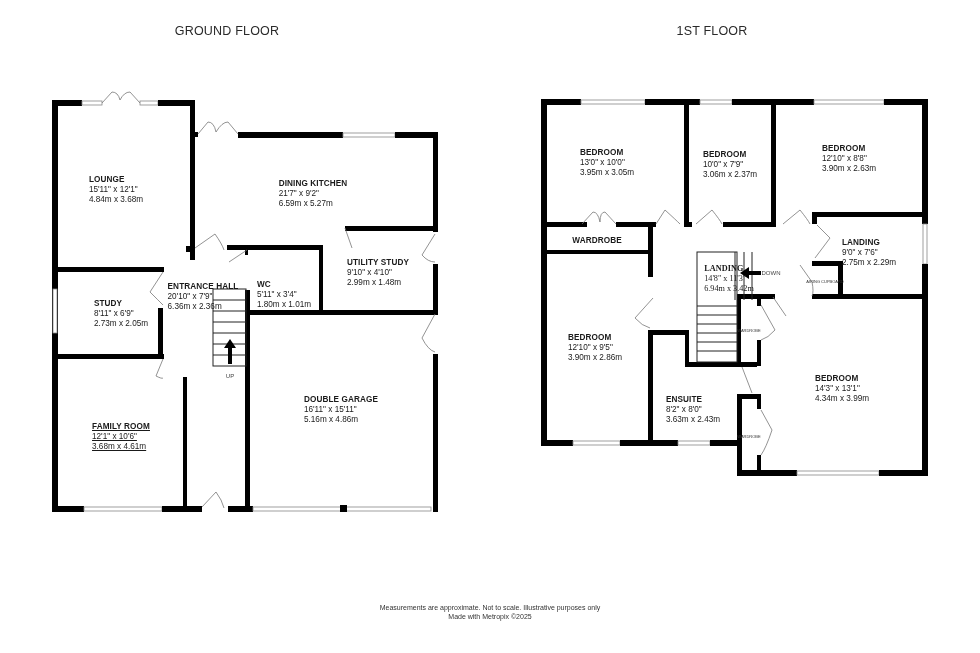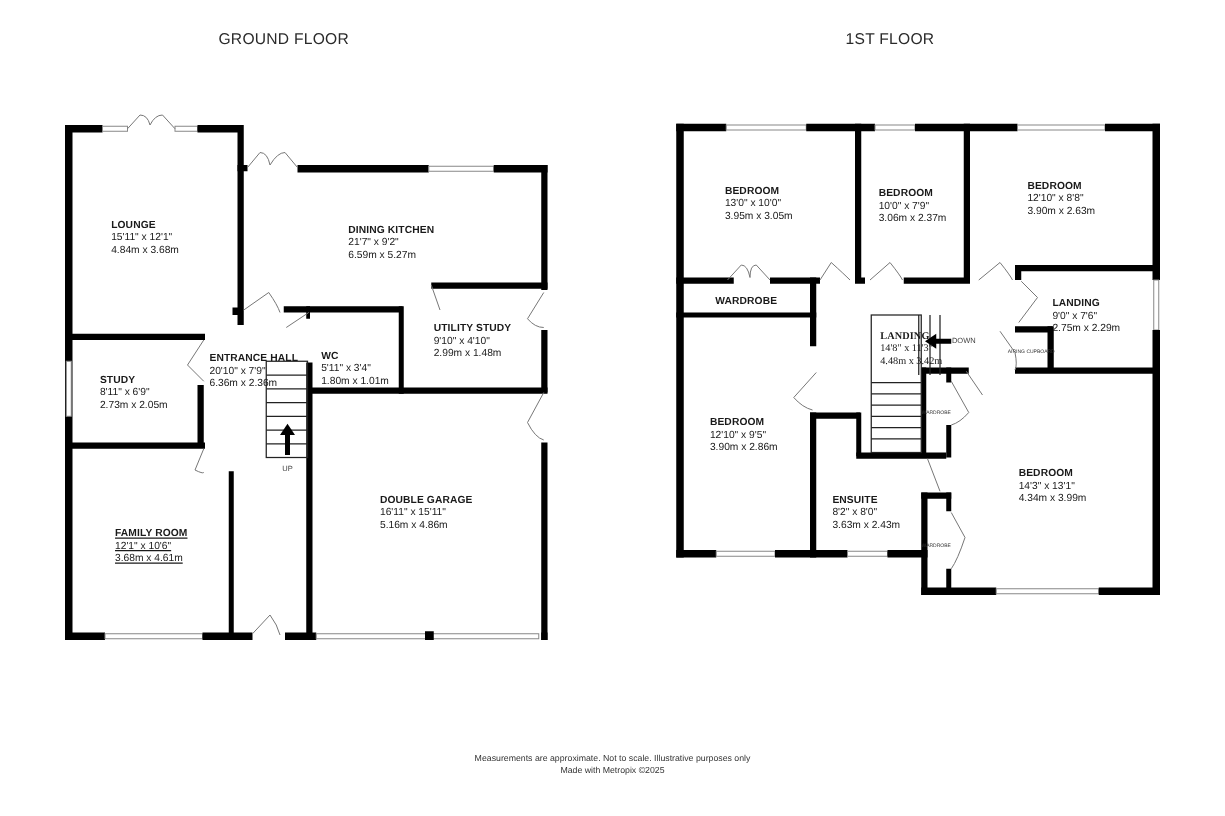--- a/index.html
+++ b/index.html
@@ -211,21 +211,21 @@
 <div class="room-label" style="left:378px; top:273px;">
   <div class="name">UTILITY STUDY</div>
   <div>9'10"  x 4'10"</div>
   <div>2.99m  x 1.48m</div>
 </div>
 <div class="room-label" style="left:203px; top:297px;">
   <div class="name">ENTRANCE HALL</div>
   <div>20'10"  x 7'9"</div>
   <div>6.36m  x 2.36m</div>
 </div>
-<div class="room-label" style="left:107px; top:314px;">
+<div class="room-label" style="left:121px; top:314px;">
   <div class="name">STUDY</div>
   <div>8'11"  x 6'9"</div>
   <div>2.73m  x 2.05m</div>
 </div>
 <div class="room-label" style="left:121px; top:437px;text-decoration:underline;">
   <div class="name">FAMILY ROOM</div>
   <div>12'1"  x 10'6"</div>
   <div>3.68m  x 4.61m</div>
 </div>
 <div class="room-label" style="left:341px; top:410px;">
@@ -251,21 +251,21 @@
   <div>3.90m  x 2.63m</div>
 </div>
 <div class="room-label" style="left:869px; top:253px;">
   <div class="name">LANDING</div>
   <div>9'0"  x 7'6"</div>
   <div>2.75m  x 2.29m</div>
 </div>
 <div class="room-label" style="left:729px; top:279px;font-family:Liberation Serif, serif;">
   <div class="name">LANDING</div>
   <div>14'8"  x 11'3"</div>
-  <div>4.48m  x 3.42m</div>
+  <div>6.94m  x 3.42m</div>
 </div>
 <div class="room-label" style="left:595px; top:348px;">
   <div class="name">BEDROOM</div>
   <div>12'10"  x 9'5"</div>
   <div>3.90m  x 2.86m</div>
 </div>
 <div class="room-label" style="left:693px; top:410px;">
   <div class="name">ENSUITE</div>
   <div>8'2"  x 8'0"</div>
   <div>3.63m  x 2.43m</div>

